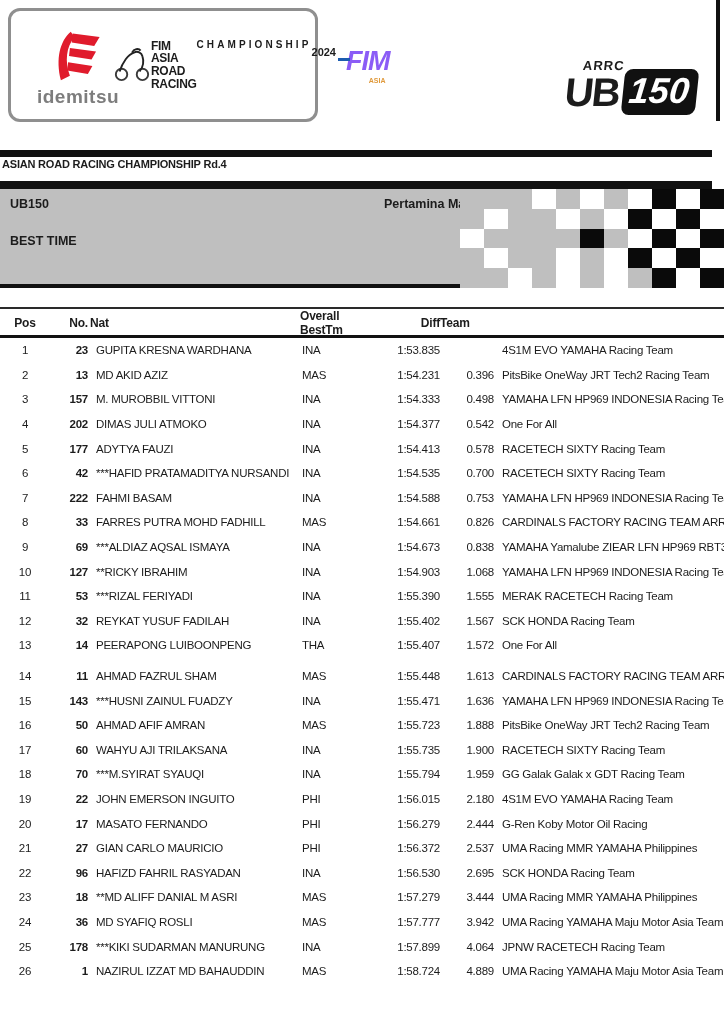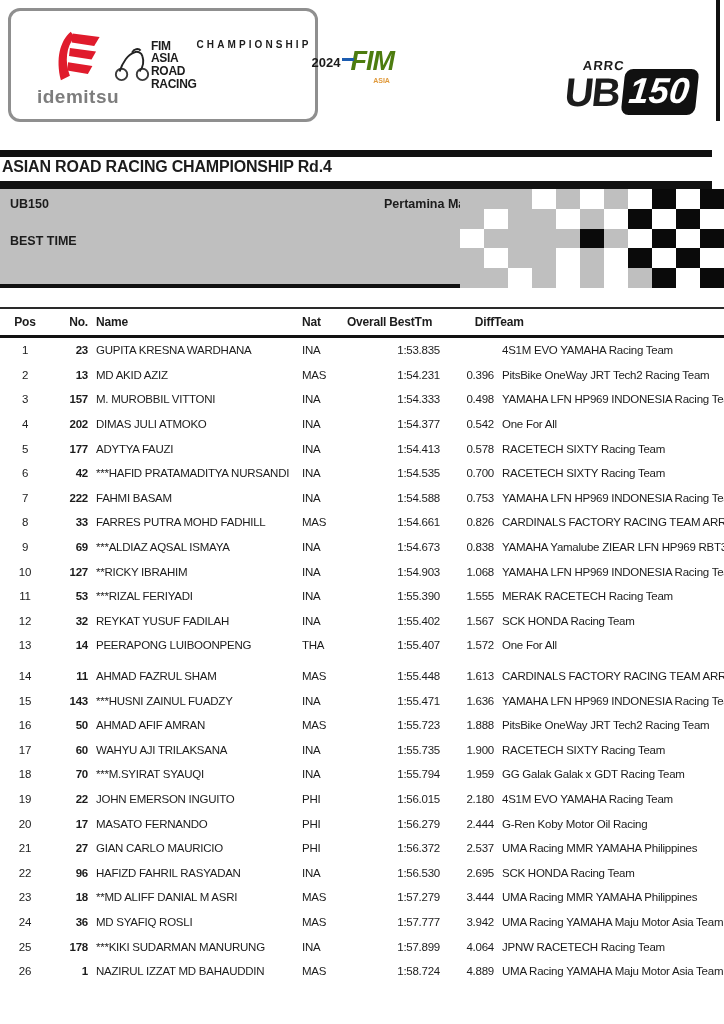--- a/index.html
+++ b/index.html
@@ -13,39 +13,39 @@
               border:3px solid #8f8f8f; border-radius:12px; background:#fff;
               display:flex; align-items:center; }
   .idemitsu { width:100px; display:flex; flex-direction:column; align-items:center; padding-top:6px;padding-left:34px; }
   .idemitsu svg { width:54px; height:56px; }
   .idemitsu-text { font-size:19px; font-weight:600; color:#7d7d7d; letter-spacing:0.5px; margin-top:2px; }
   .series { flex:1; display:flex; align-items:center; padding-left:2px; }
   .bike-icon svg { width:38px; height:40px; }
   .series-text { display:flex; flex-direction:row; line-height:1.05; }
   .series-line1 { font-size:12px; font-weight:700; letter-spacing:-0.3px; }
   .series-line2 { font-size:10px; font-weight:700; letter-spacing:3.1px; }
-  .series-year  { font-size:13px; font-weight:700; text-align:left; margin-top:16px; }
+  .series-year  { font-size:11px; font-weight:700; text-align:left; margin-top:7px; }
   .logo-divider { width:3px; height:96px; background:#8f8f8f; margin:0 4px 0 6px; }
   .fim { width:58px; display:flex; flex-direction:column; align-items:center; }
-  .fim-text { font-size:27px; font-weight:700; font-style:italic; color:#4d7c0f; letter-spacing:-1px; position:relative; }
+  .fim-text { font-size:27px; font-weight:700; font-style:italic; color:#8b5cf6; letter-spacing:-1px; position:relative; }
   .fim-text::before { content:""; position:absolute; left:-8px; top:12px; width:12px; height:3px; background:#1c5cb0; }
   .fim-sub { font-size:7px; font-weight:700; color:#e09a3c; align-self:flex-end; margin-right:4px; }
 
   .class-badge { position:absolute; left:565px; top:58px; width:152px; height:62px;
                  display:flex; flex-direction:column; align-items:flex-start; }
   .badge-arrc { font-size:13px; font-weight:700; letter-spacing:1px; margin-left:18px; transform:skewX(-6deg); }
   .badge-row { display:flex; align-items:center; margin-top:-4px; }
   .badge-ub { font-size:40px; font-weight:700; letter-spacing:-2px; transform:skewX(-6deg); }
   .badge-150 { font-size:36px; font-weight:700; font-style:italic; color:#fff; background:#111;
                border-radius:8px; padding:1px 8px 3px 6px; margin-left:4px; transform:skewX(-6deg); }
   .page-edge-line { position:absolute; left:716px; top:0; width:4px; height:121px; background:#111; }
 
   
   .bar-top { position:absolute; left:0; top:150px; width:712px; height:7px; background:#111; }
-  .doc-title { position:absolute; left:2px; top:158px; width:712px; font-size:16px; font-weight:700; letter-spacing:-0.2px; }
+  .doc-title { position:absolute; left:2px; top:158px; width:712px; font-size:11px; font-weight:700; letter-spacing:-0.2px; }
   .bar-mid { position:absolute; left:0; top:181px; width:712px; height:8px; background:#111; }
 
   
   .info-box { position:absolute; left:0; top:189px; width:724px; height:99px;
               background:#bfbfbf; border-bottom:4px solid #111;padding-left:13px; }
   .info-class { position:absolute; left:10px; top:8px; font-size:12.5px; font-weight:700; }
   .info-circuit { position:absolute; left:384px; top:8px; font-size:12.5px; font-weight:600; }
   .info-session { position:absolute; left:10px; top:45px; font-size:12.5px; font-weight:700; }
   .checker { position:absolute; right:0; top:0; display:grid;
              grid-template-columns:repeat(11,24px); grid-auto-rows:19.8px; }
@@ -186,21 +186,20 @@
         <div class="w"></div>
         <div class="b"></div>
       </div>
   </div>
 
   <div class="results">
     <div class="rule-thin"></div>
     <div class="thead">
       <div class="h pos">Pos</div>
       <div class="h no">No.</div>
-      <div class="h name">Name</div>
       <div class="h nat">Nat</div>
       <div class="h best">Overall BestTm</div>
       <div class="h diff">Diff</div>
       <div class="h team">Team</div>
     </div>
     <div class="rule-thick"></div>
     <div id="tbody">
         <div class="trow">
           <div class="c pos">1</div>
           <div class="c no">23</div>

